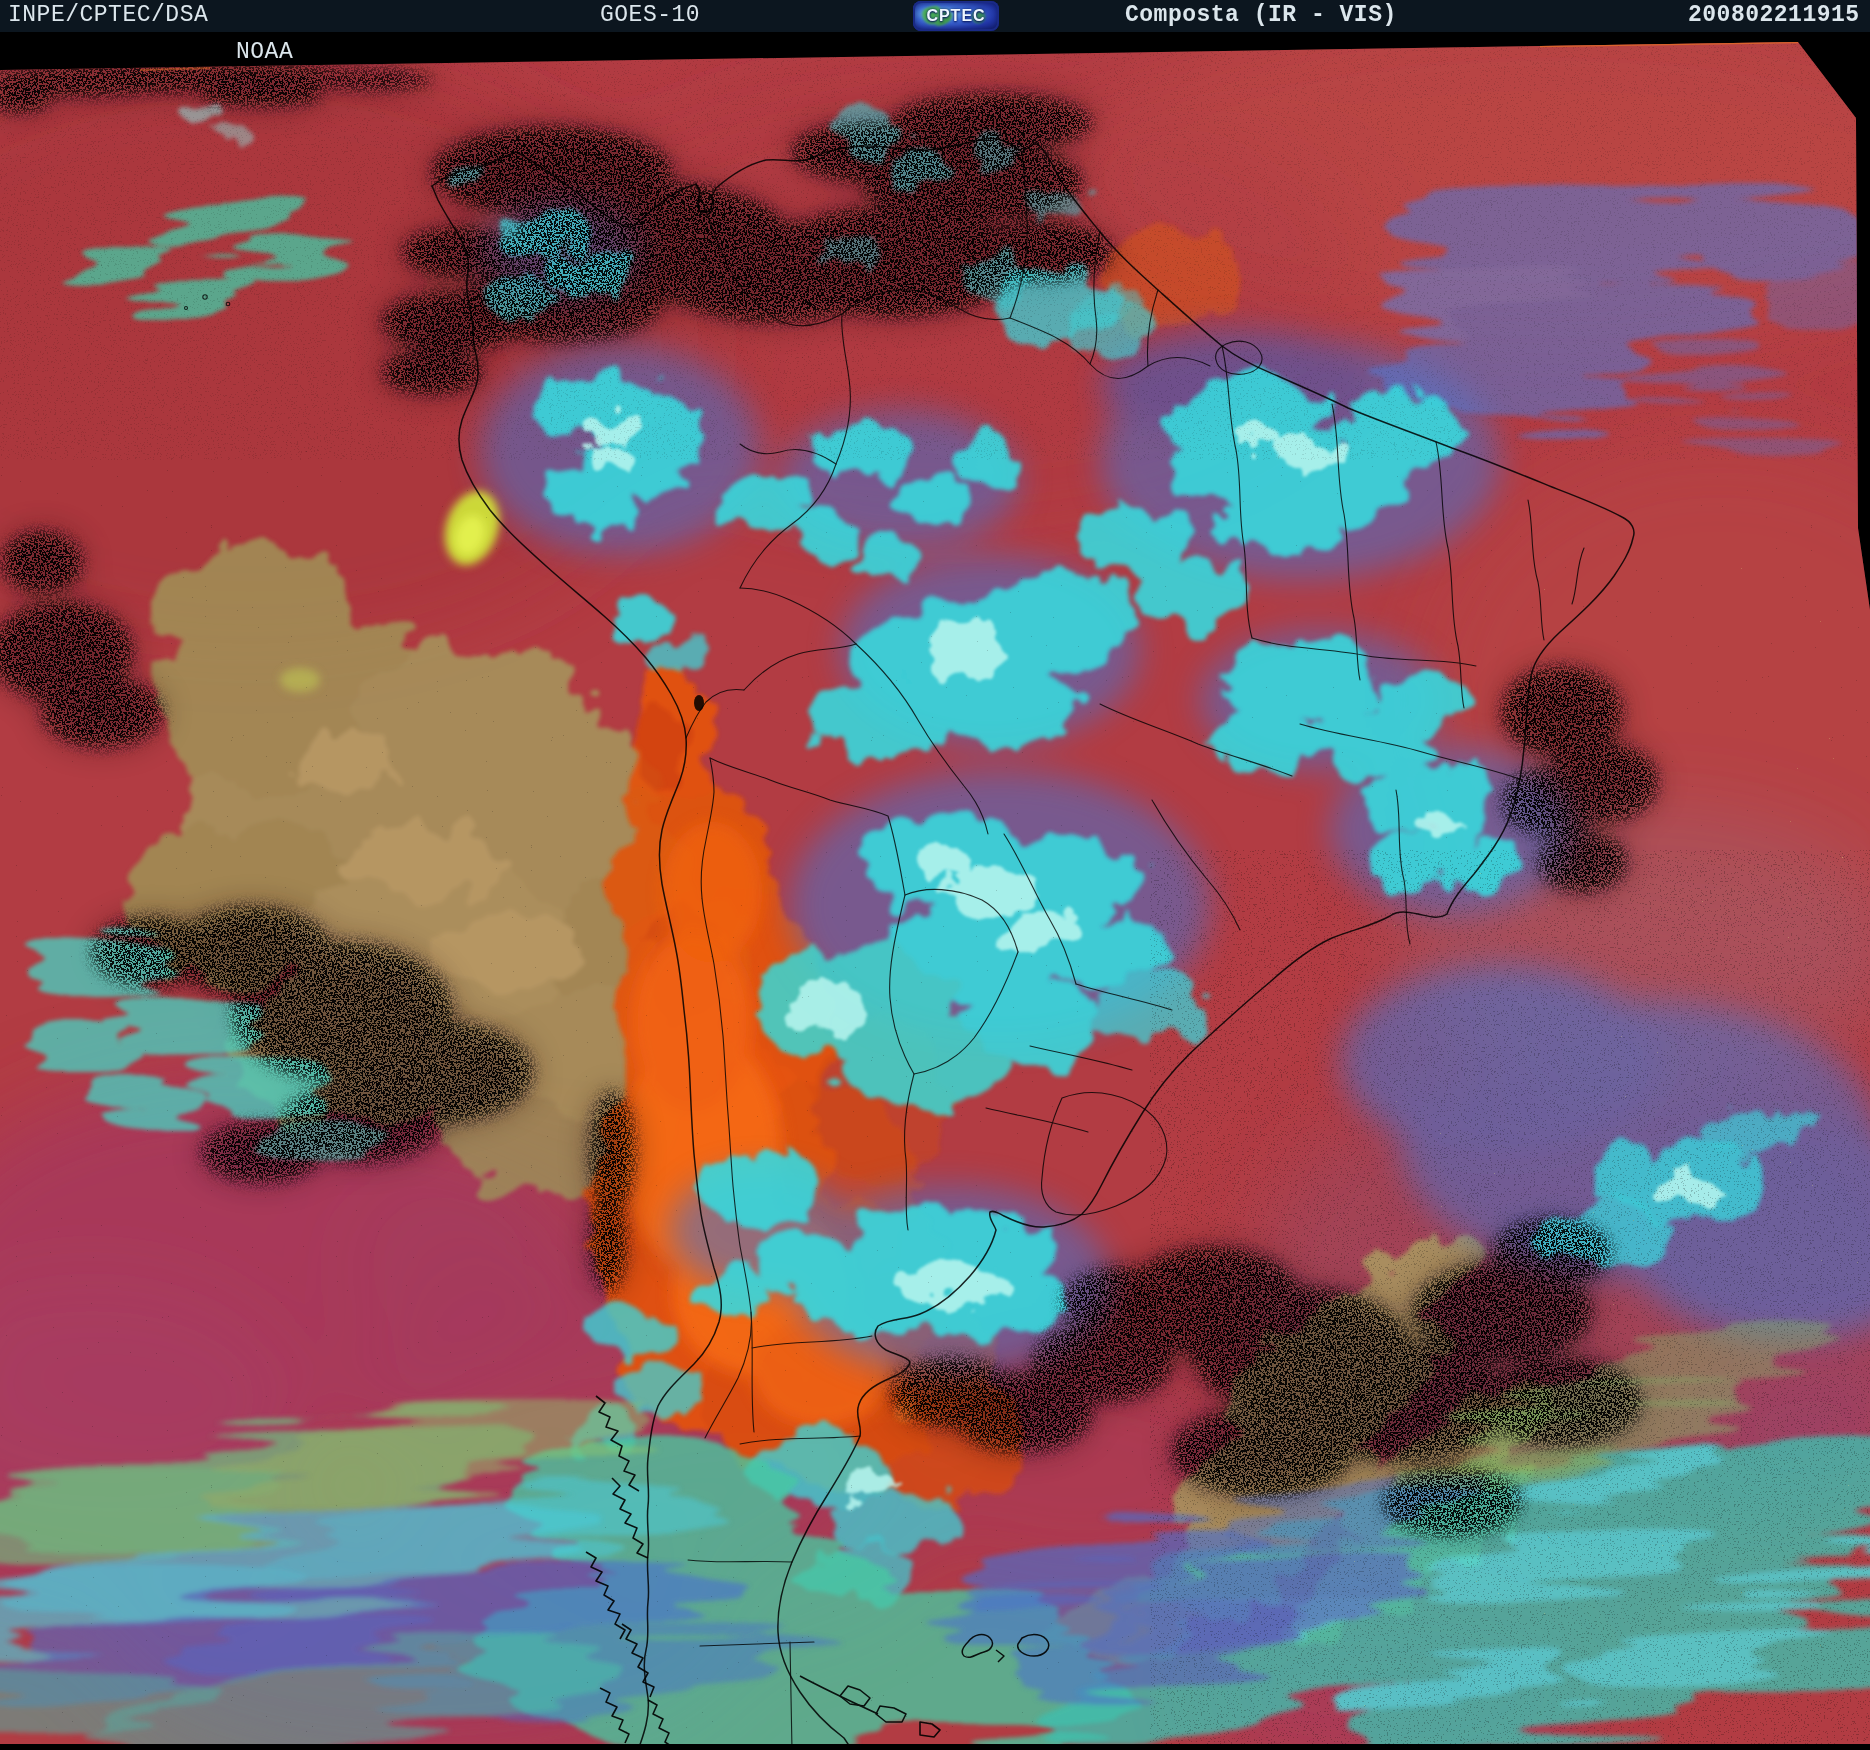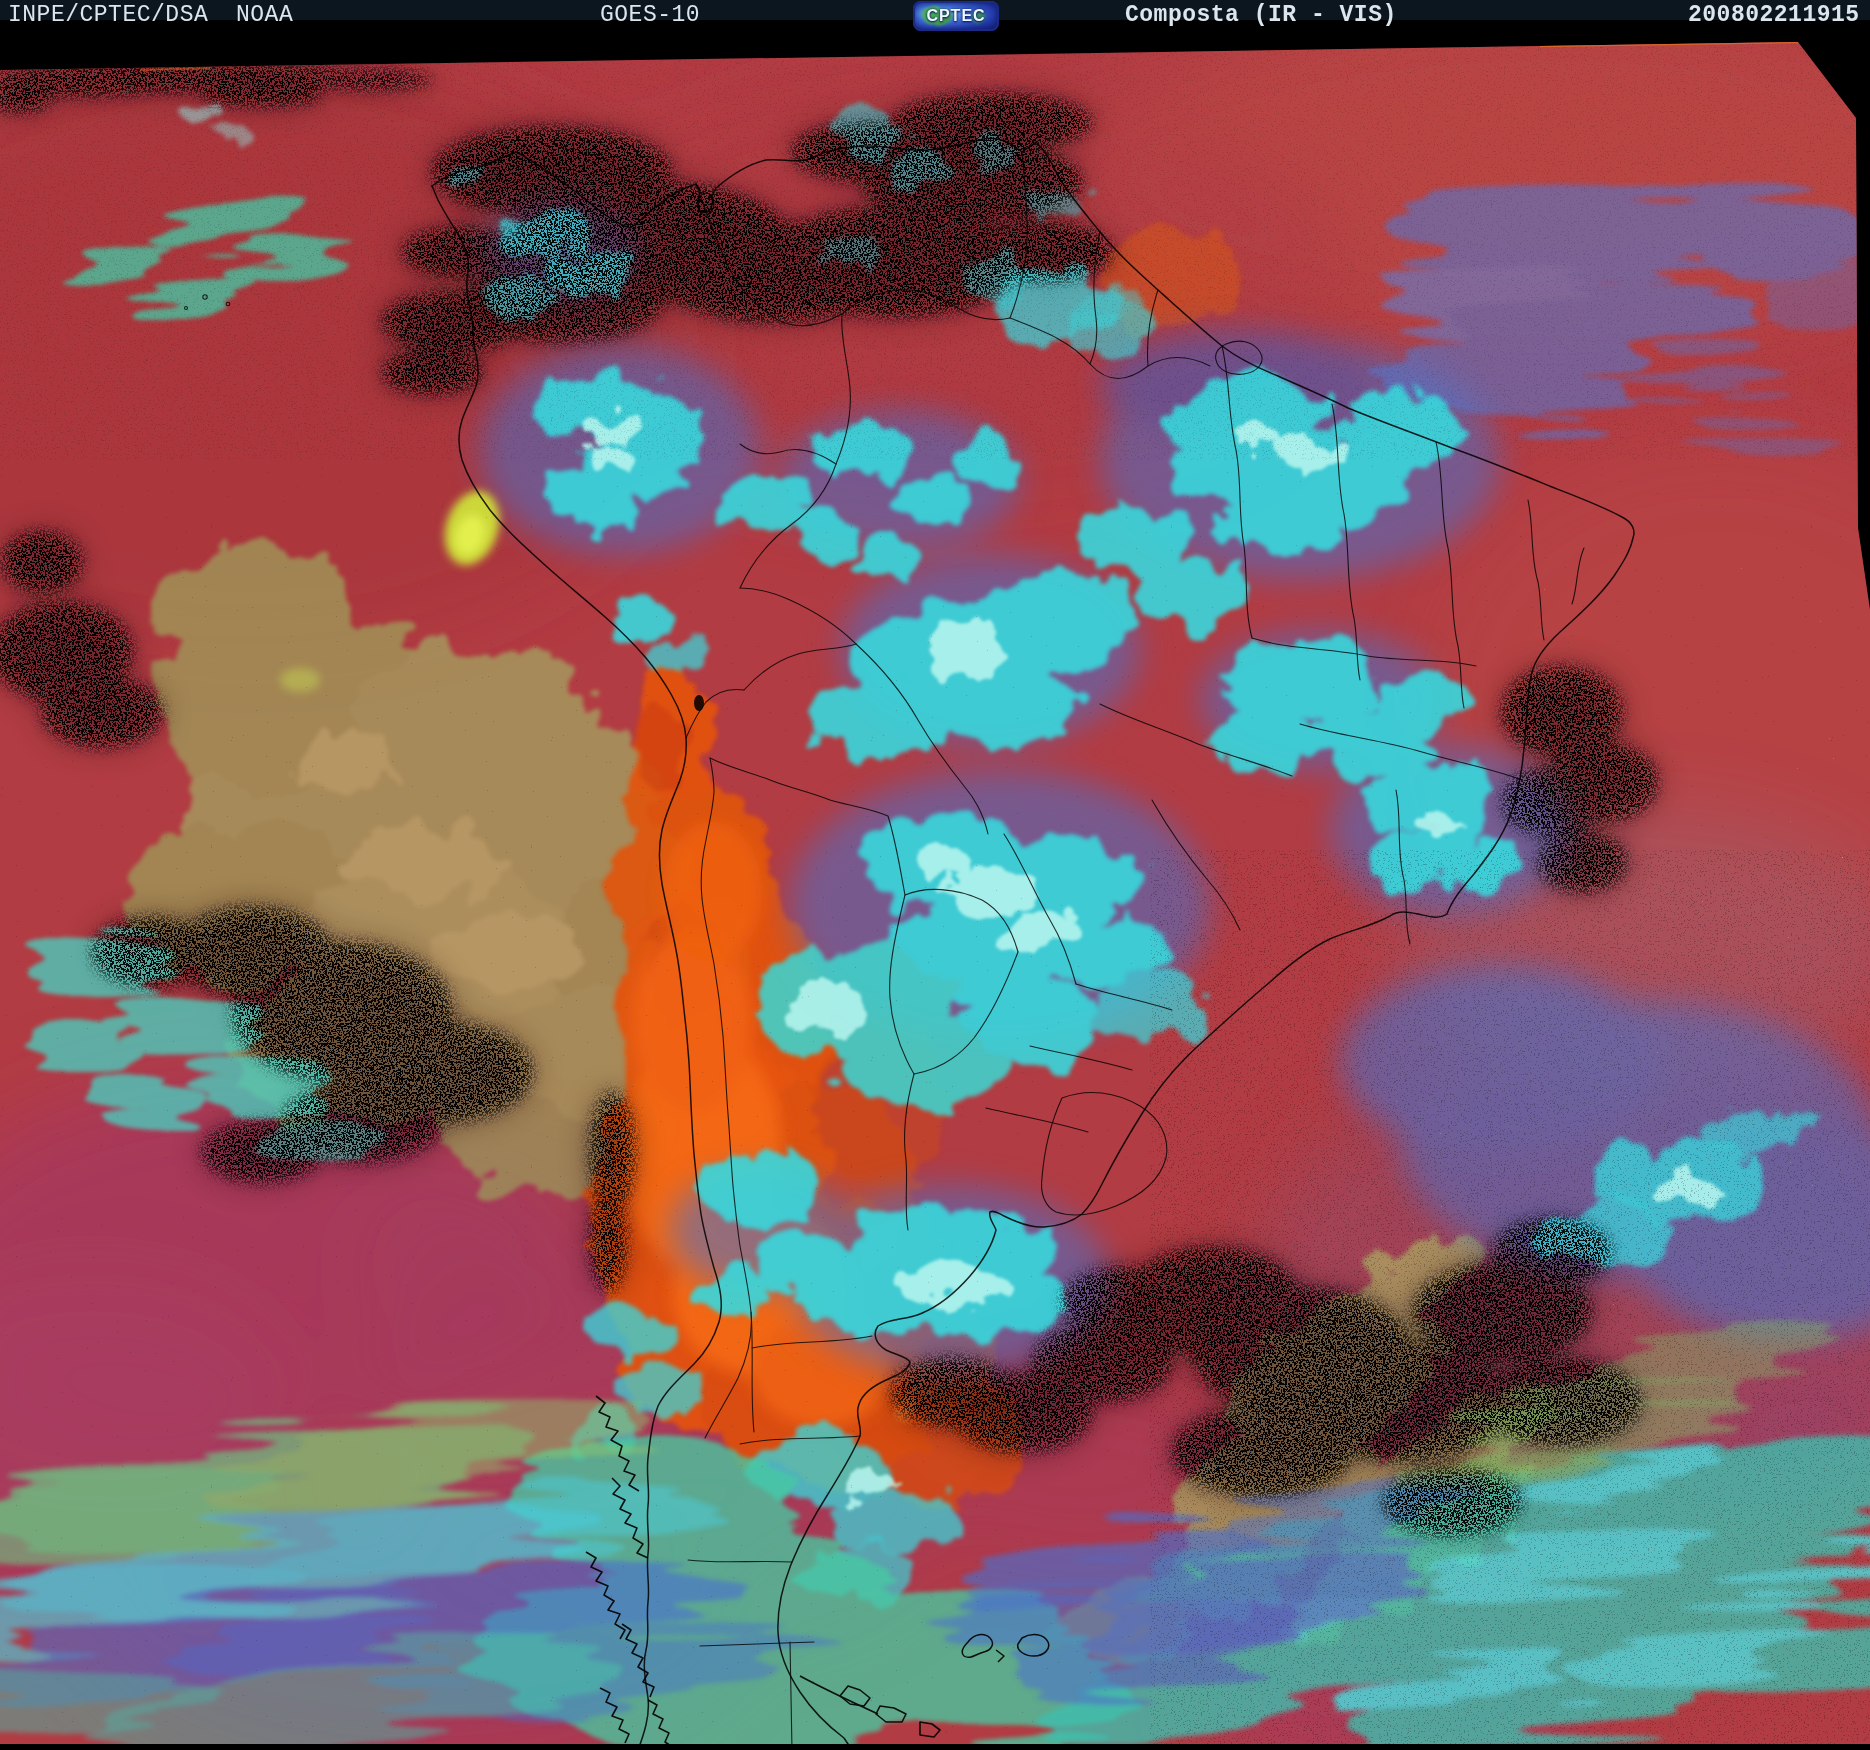--- a/index.html
+++ b/index.html
@@ -1,22 +1,22 @@
 <!DOCTYPE html>
 <html><head>
 <meta charset="utf-8">
 <style>
   html,body{margin:0;padding:0;background:#000;}
   body{width:1870px;height:1750px;position:relative;overflow:hidden;}
 
-  .hdr{position:absolute;top:0;left:0;width:1870px;height:20px;background:#0c161f;z-index:5;
+  .hdr{position:absolute;top:0;left:0;width:1870px;height:32px;background:#0c161f;z-index:5;
        font-family:"Liberation Mono","DejaVu Sans Mono",monospace;color:#dce6ec;font-size:23px;}
   .hdr span{position:absolute;top:2px;white-space:pre;letter-spacing:.5px;}
   .t-agency{left:8px;}
-  .t-noaa{left:236px;}
+  .t-noaa{left:236px;margin-top:37px;}
   .t-sat{left:600px;}
   .t-prod{left:1125px;font-weight:bold;}
   .t-ts{left:1688px;font-weight:bold;}
 
   .logo{position:absolute;left:913px;top:1px;width:86px;height:30px;border-radius:8px;
         background:radial-gradient(ellipse at 32% 42%, #7fd0f0 0%, #3f6cd8 34%, #2236a8 68%, #101a68 100%);
         box-shadow:inset 0 0 0 2px #1a2a86, inset 0 0 8px #0a1450;}
   .logo::before{content:"";position:absolute;left:7px;top:5px;width:32px;height:20px;border-radius:50%;
         background:radial-gradient(circle at 38% 42%, #49b04f 0 38%, rgba(0,0,0,0) 48%),
                    radial-gradient(circle at 78% 72%, #3f9c46 0 30%, rgba(0,0,0,0) 40%);

